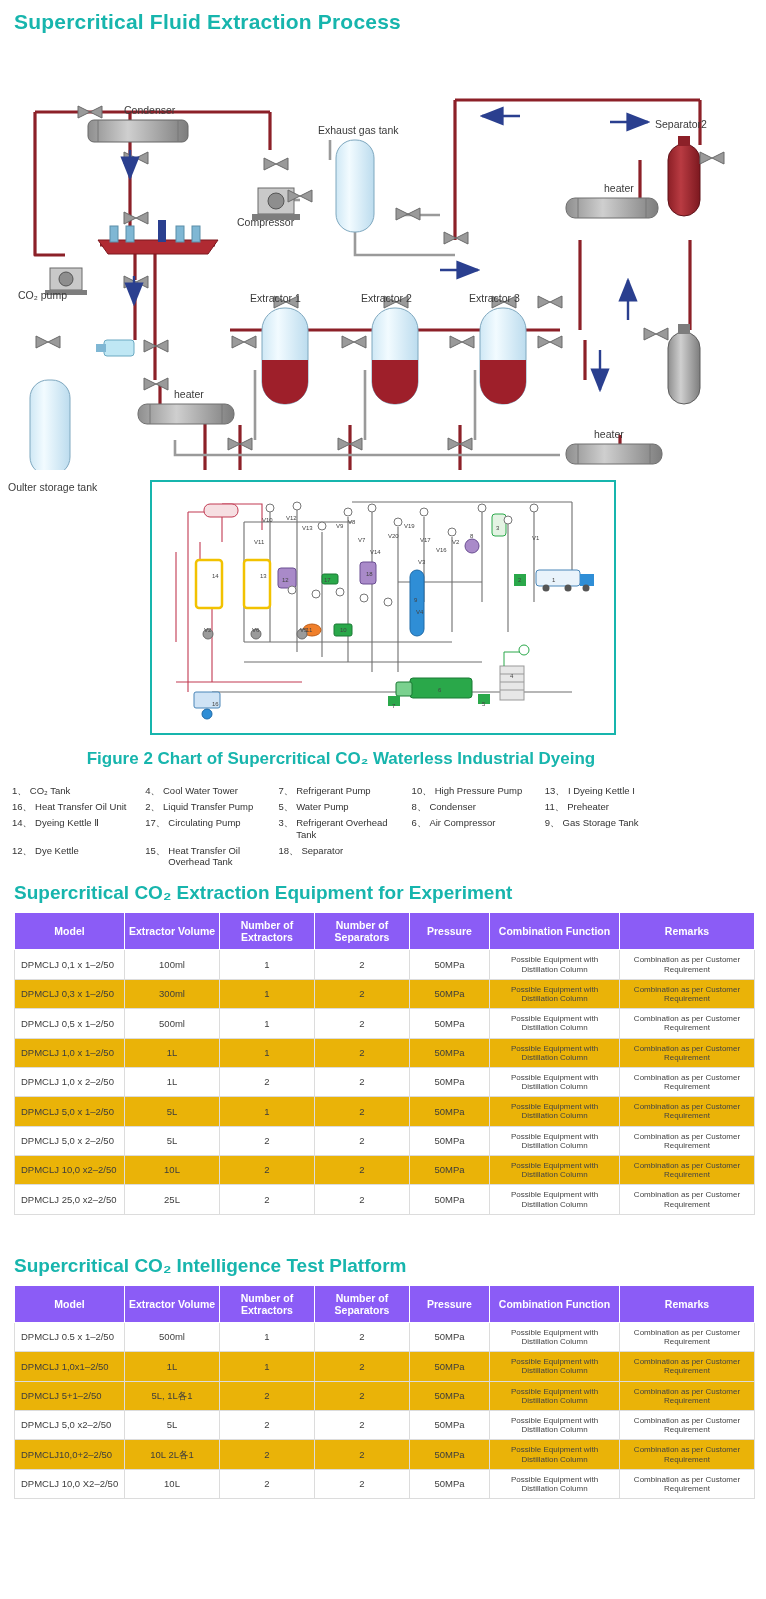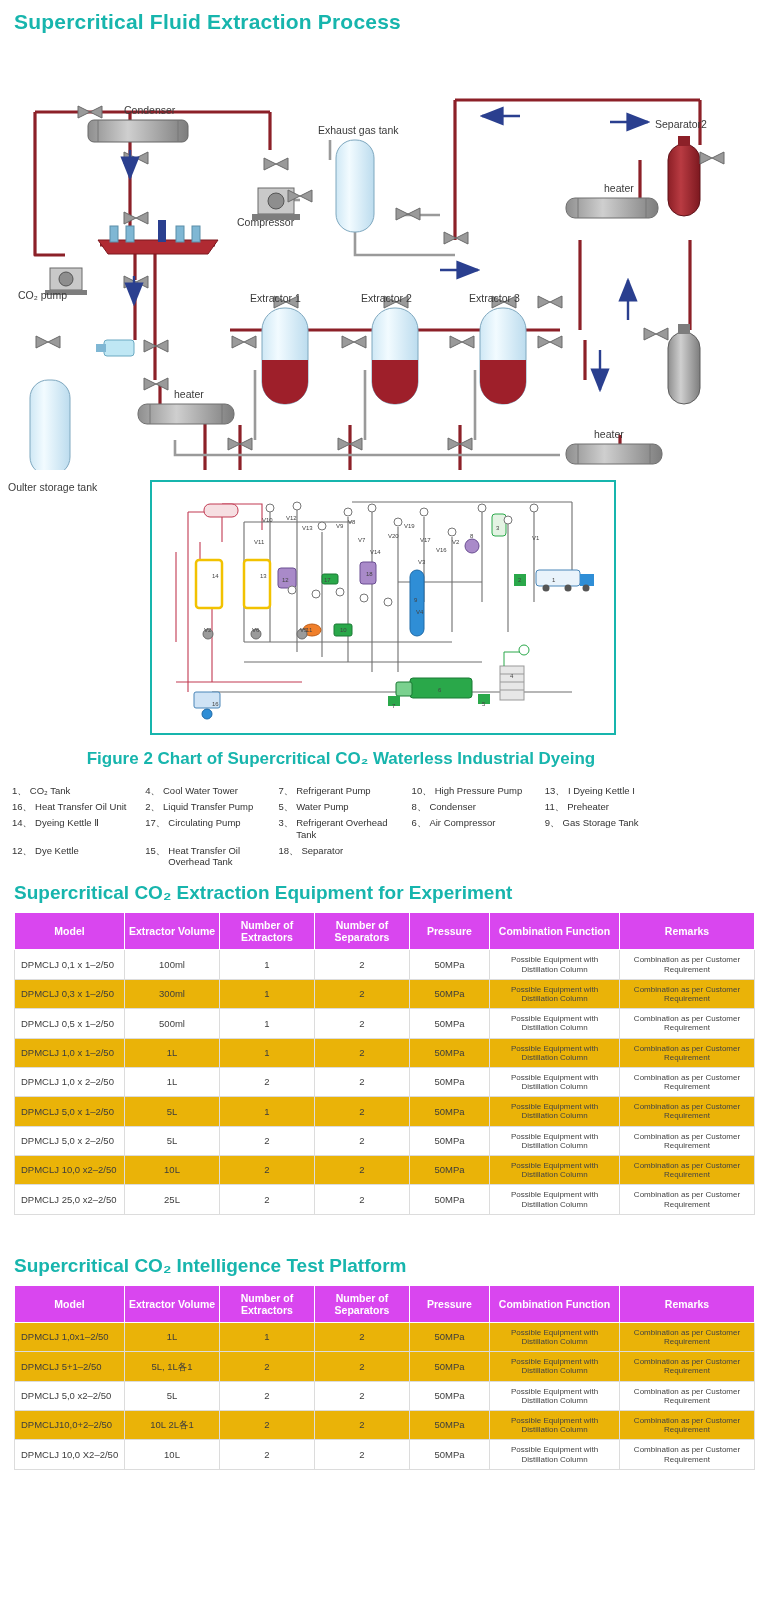--- a/index.html
+++ b/index.html
@@ -68,21 +68,21 @@
 
   
   table.spec {
     width: 740px;
     margin: 4px 0 10px 14px;
     border-collapse: collapse;
     font-size: 9.5px;
     table-layout: fixed;
   }
   table.spec th {
-    background: #d946ef;
+    background: #8b5cf6;
     color: #fff;
     font-size: 10.5px;
     font-weight: bold;
     padding: 6px 2px;
     border: 1px solid #ffffff;
     line-height: 1.15;
   }
   table.spec td {
     border: 1px solid #dcdcdc;
     padding: 5px 4px;
@@ -649,20 +649,29 @@
         <th>Model</th>
         <th>Extractor Volume</th>
         <th>Number of Extractors</th>
         <th>Number of Separators</th>
         <th>Pressure</th>
         <th>Combination Function</th>
         <th>Remarks</th>
       </tr>
     </thead>
     <tbody>
+      <tr>
+        <td class="model">DPMCLJ 0.5 x 1–2/50</td>
+        <td>500ml</td>
+        <td>1</td>
+        <td>2</td>
+        <td>50MPa</td>
+        <td class="small">Possible Equipment with Distillation Column</td>
+        <td class="small">Combination as per Customer Requirement</td>
+      </tr>
       <tr class="alt">
         <td class="model">DPMCLJ 1,0x1–2/50</td>
         <td>1L</td>
         <td>1</td>
         <td>2</td>
         <td>50MPa</td>
         <td class="small">Possible Equipment with Distillation Column</td>
         <td class="small">Combination as per Customer Requirement</td>
       </tr>
       <tr class="alt">

